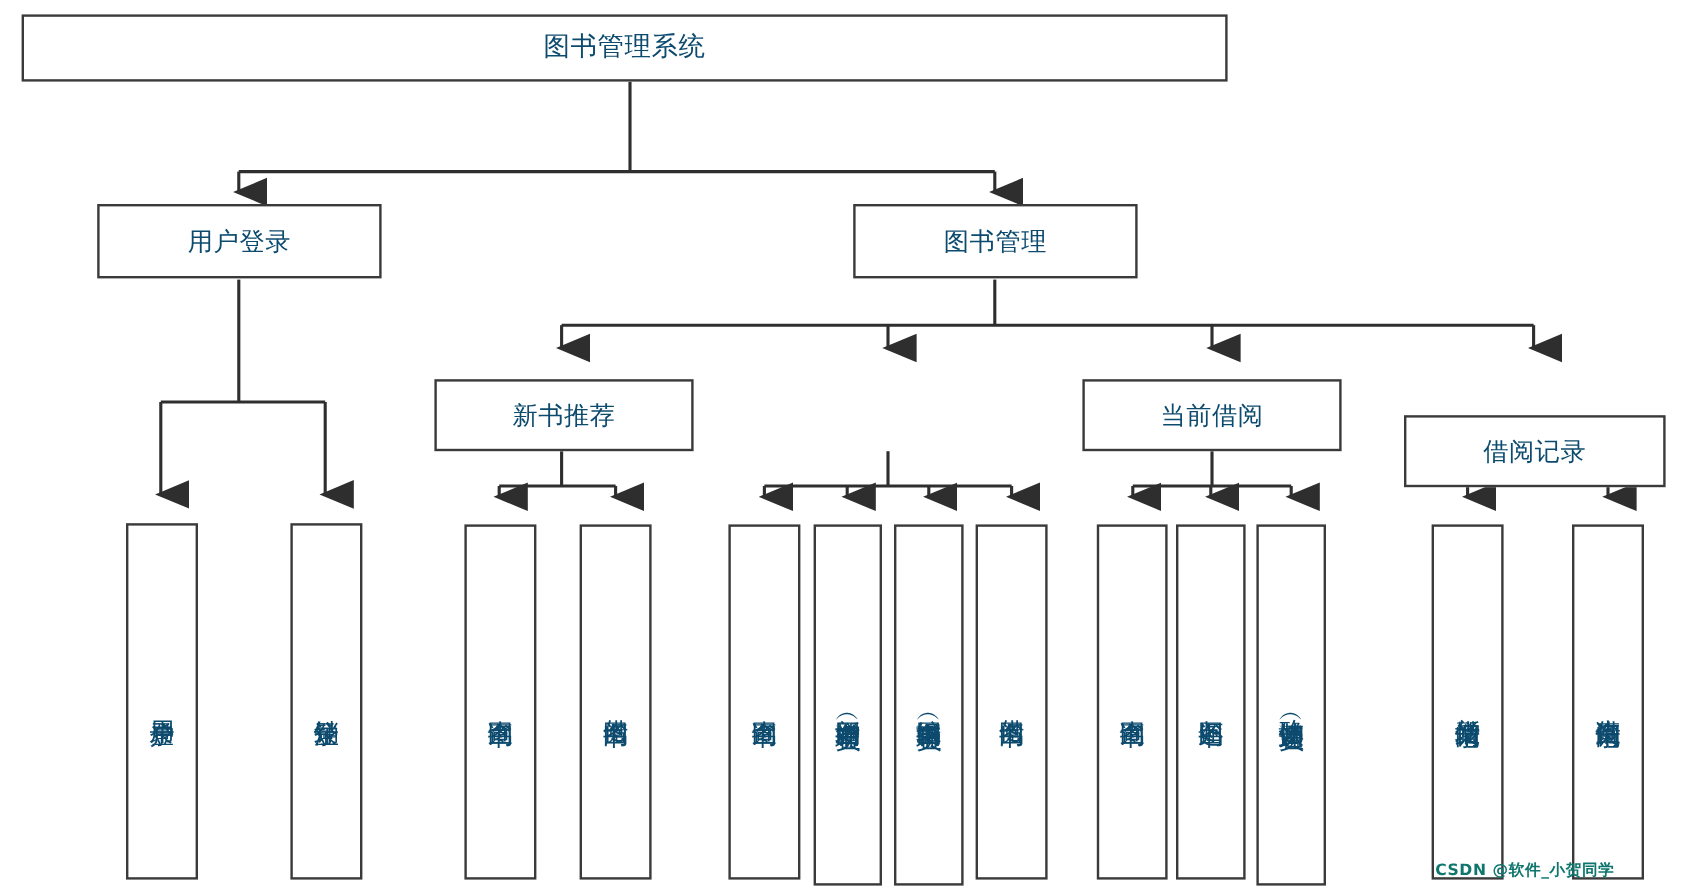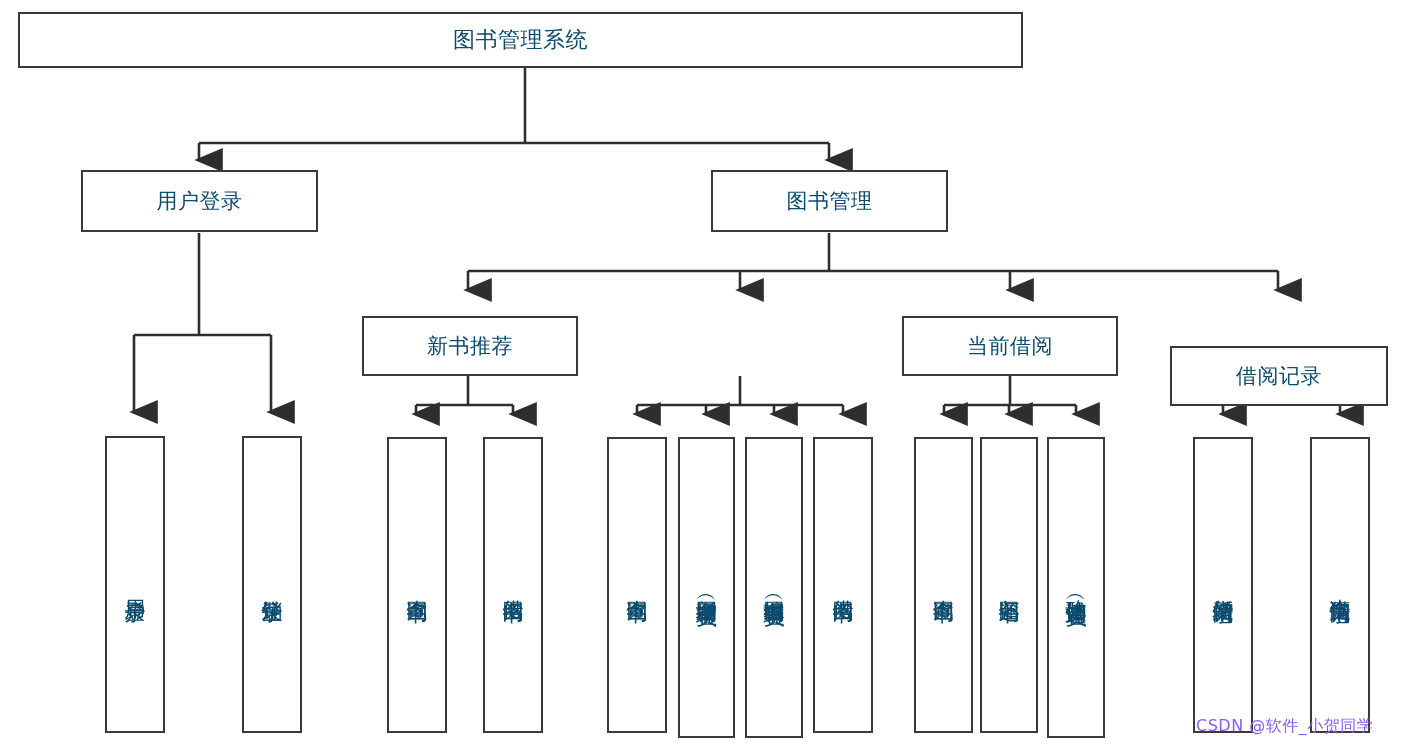--- a/index.html
+++ b/index.html
@@ -53,24 +53,25 @@
     writing-mode: vertical-rl;
     text-orientation: upright;
     white-space: nowrap;
     line-height: 1.05;
   }
   .node.root {
     font-size: 22px;
   }
   .watermark {
     position: absolute;
-    font-size: 16px;
-    color: #8b5cf6;
+    font-size: 13px;
+    color: #0f766e;
     white-space: nowrap;
     letter-spacing: 0.5px;
+    font-weight: bold;
   }
 </style>
 </head>
 <body>
 
 <div id="canvas">
 
   <svg class="wires" viewBox="0 0 1405 747">
     <defs>
       <marker id="arrow" viewBox="0 0 12 12" refX="6" refY="10" markerWidth="11" markerHeight="11" orient="auto-start-reverse">

